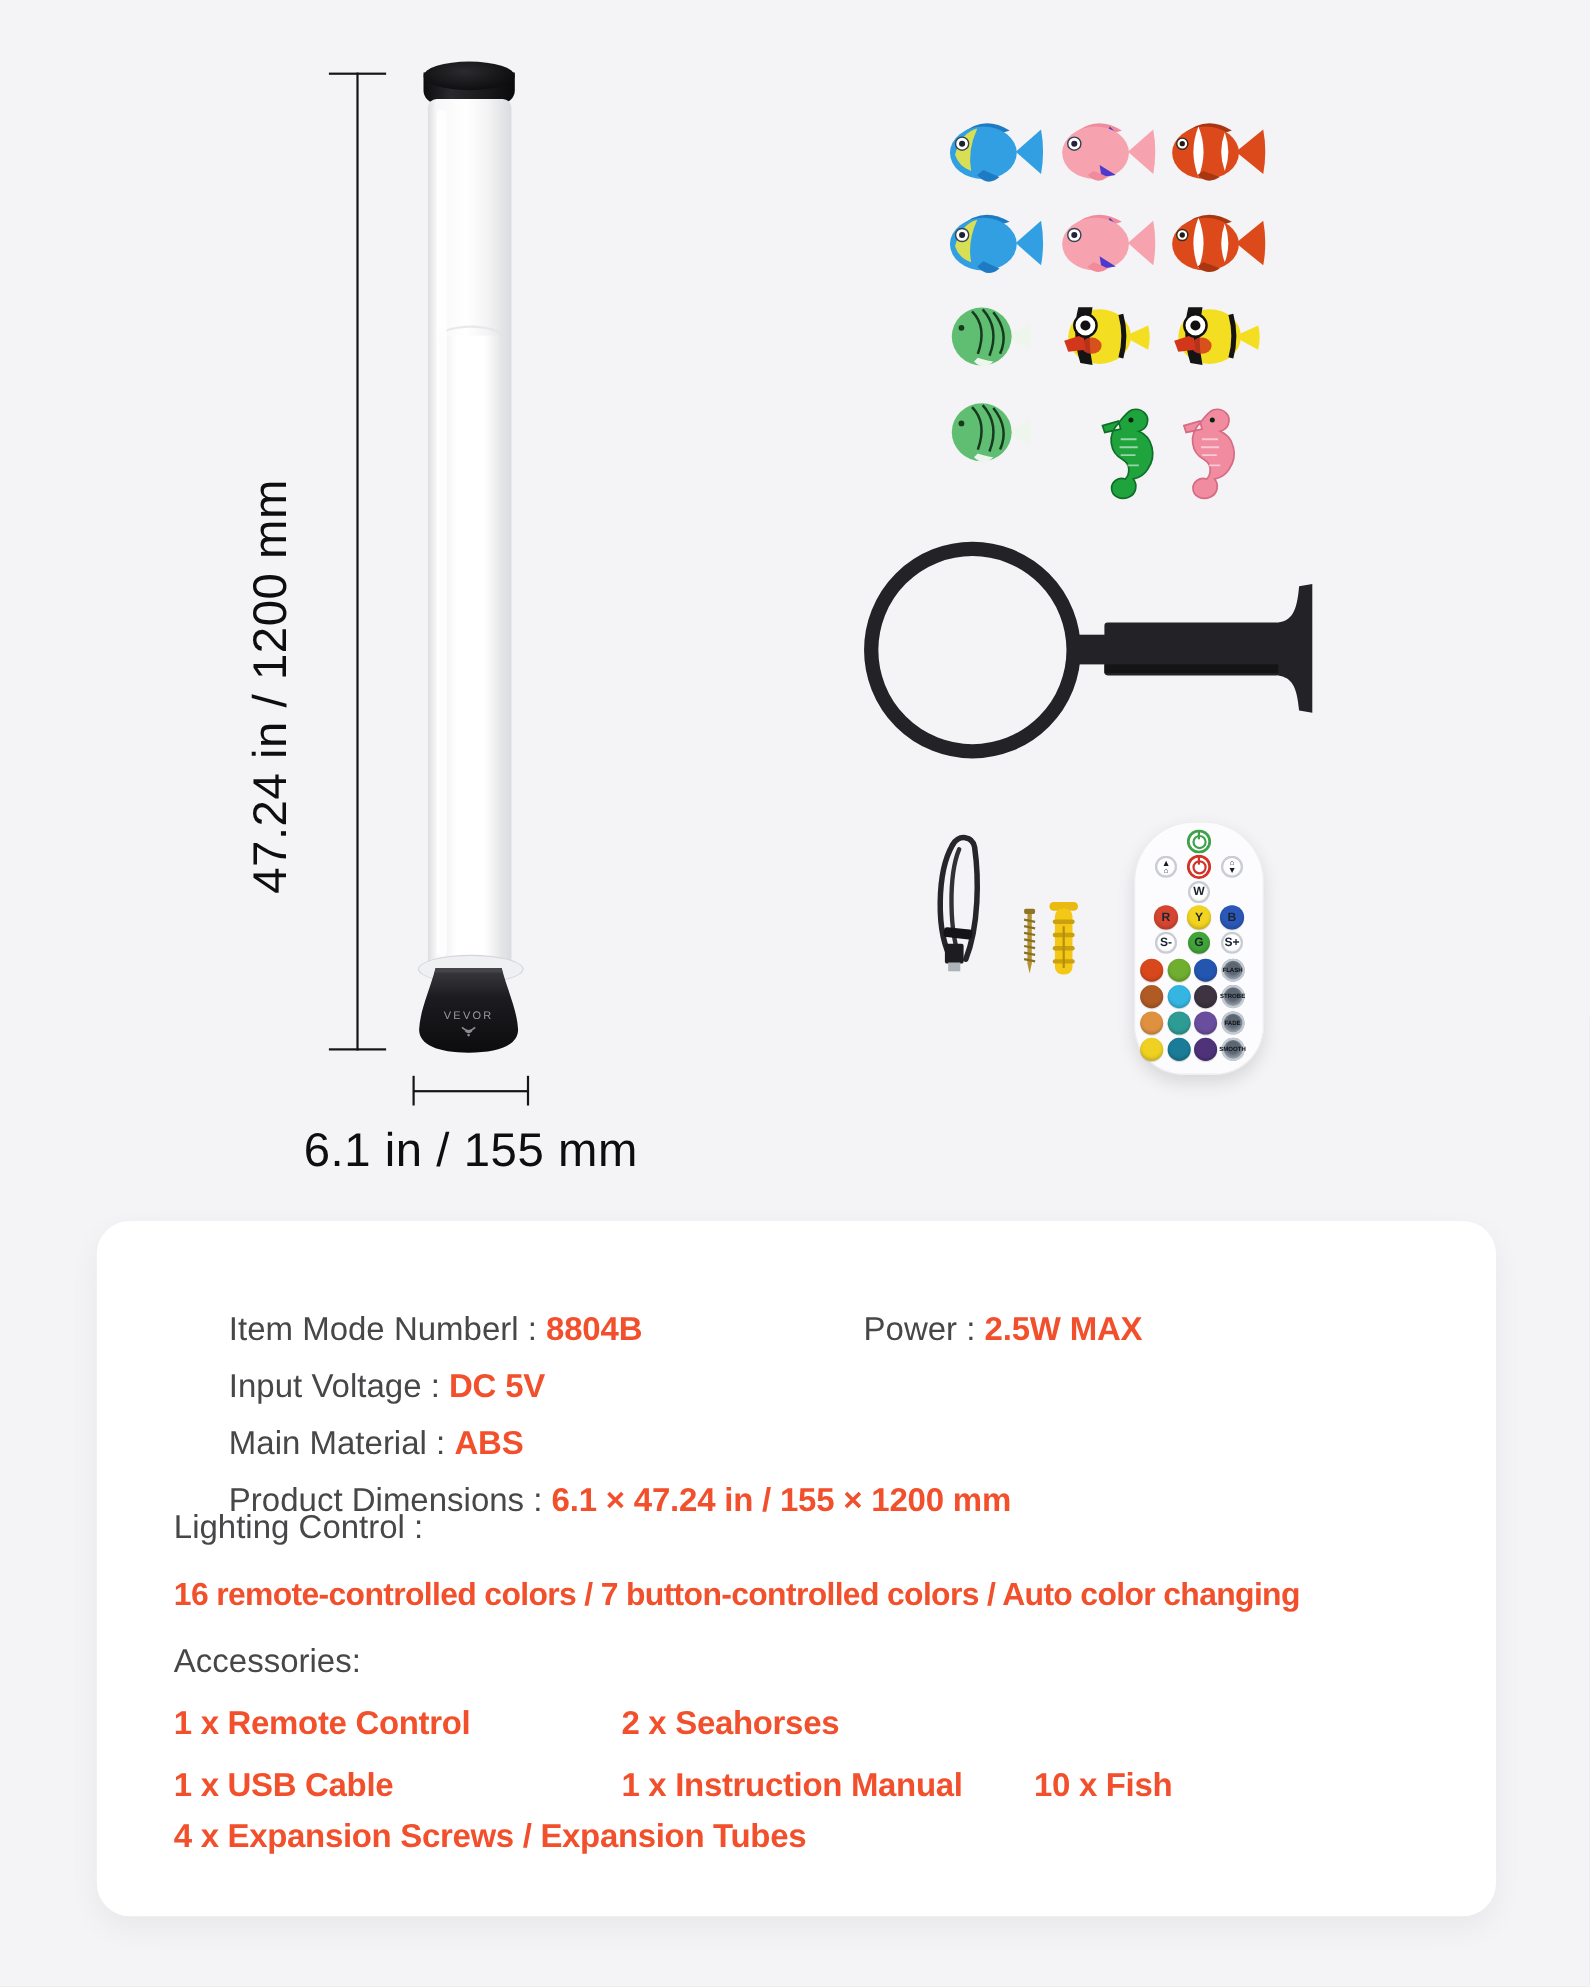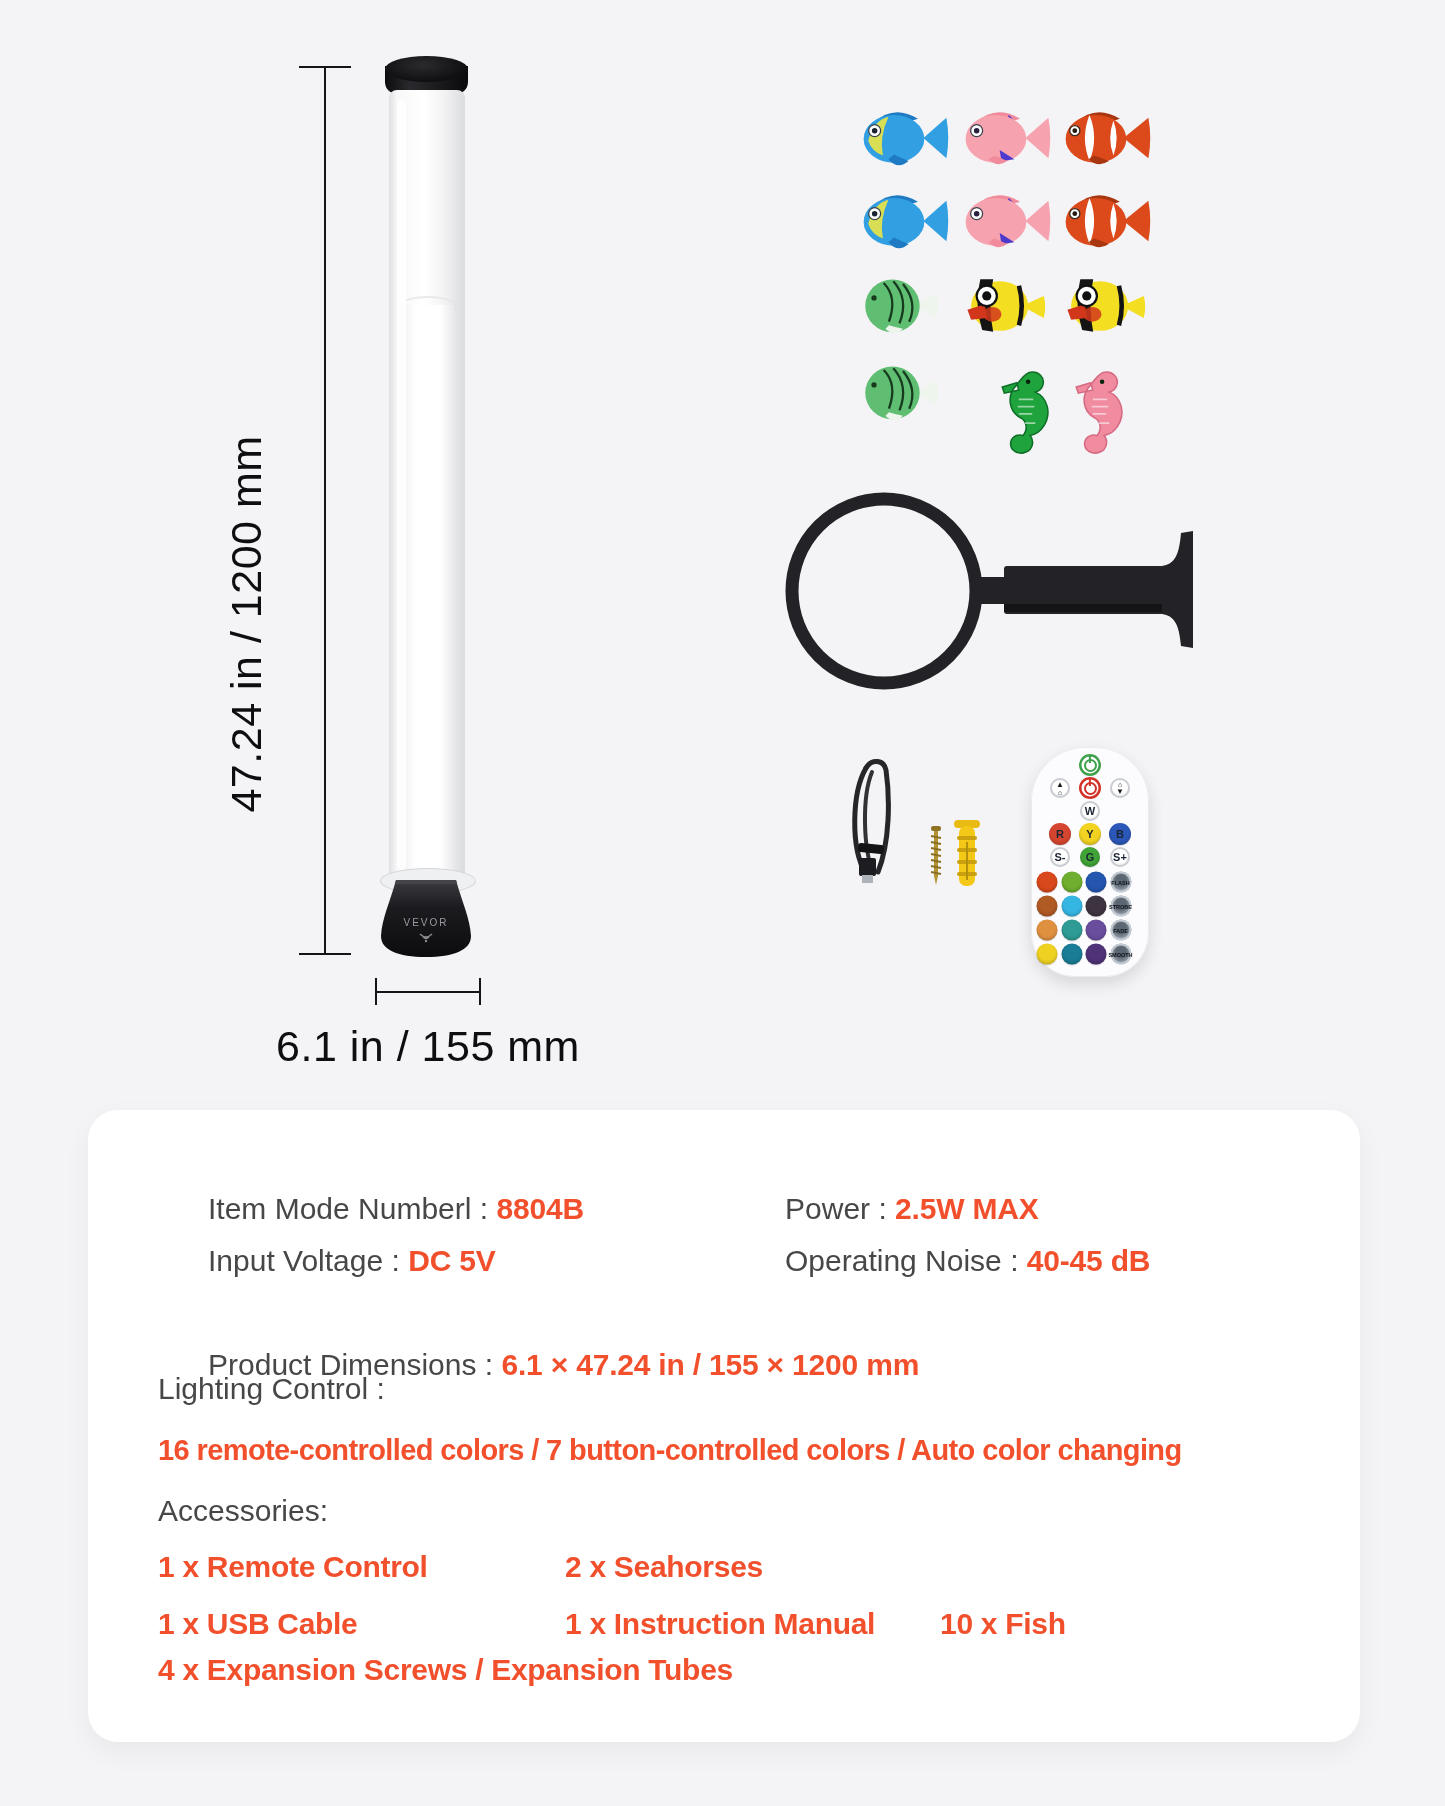--- a/index.html
+++ b/index.html
@@ -318,22 +318,22 @@
   <div class="spec-card">
     <div class="srow" style="left:70px;top:39px">
       <span class="lbl">Item Mode Numberl : </span><span class="val">8804B</span>
     </div>
     <div class="srow" style="left:647px;top:39px">
       <span class="lbl">Power : </span><span class="val">2.5W MAX</span>
     </div>
     <div class="srow" style="left:70px;top:91px">
       <span class="lbl">Input Voltage : </span><span class="val">DC 5V</span>
     </div>
-    <div class="srow" style="left:647px;top:91px">
-      <span class="lbl">Operating Noise : </span><span class="val">40-45 dB</span>
+    <div class="srow" style="left:70px;top:143px">
+      <span class="lbl">Main Material : </span><span class="val">ABS</span>
     </div>
     <div class="srow" style="left:70px;top:195px">
       <span class="lbl">Product Dimensions : </span><span class="val">6.1 × 47.24 in / 155 × 1200 mm</span>
     </div>
     <div class="srow" style="left:70px;top:259px">Lighting Control :</div>
     <div class="srow orange bigline" style="left:70px;top:320px">16 remote-controlled colors / 7 button-controlled colors / Auto color changing</div>
     <div class="srow" style="left:70px;top:381px">Accessories:</div>
     <div class="srow orange" style="left:70px;top:437px">1 x Remote Control</div>
     <div class="srow orange" style="left:477px;top:437px">2 x Seahorses</div>
     <div class="srow orange" style="left:70px;top:494px">1 x USB Cable</div>

